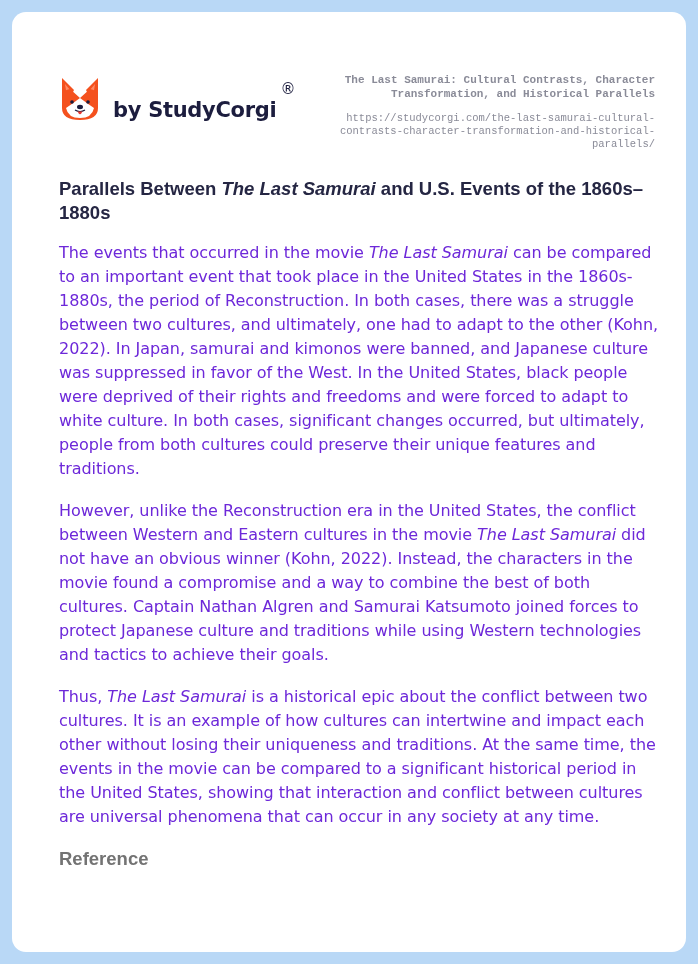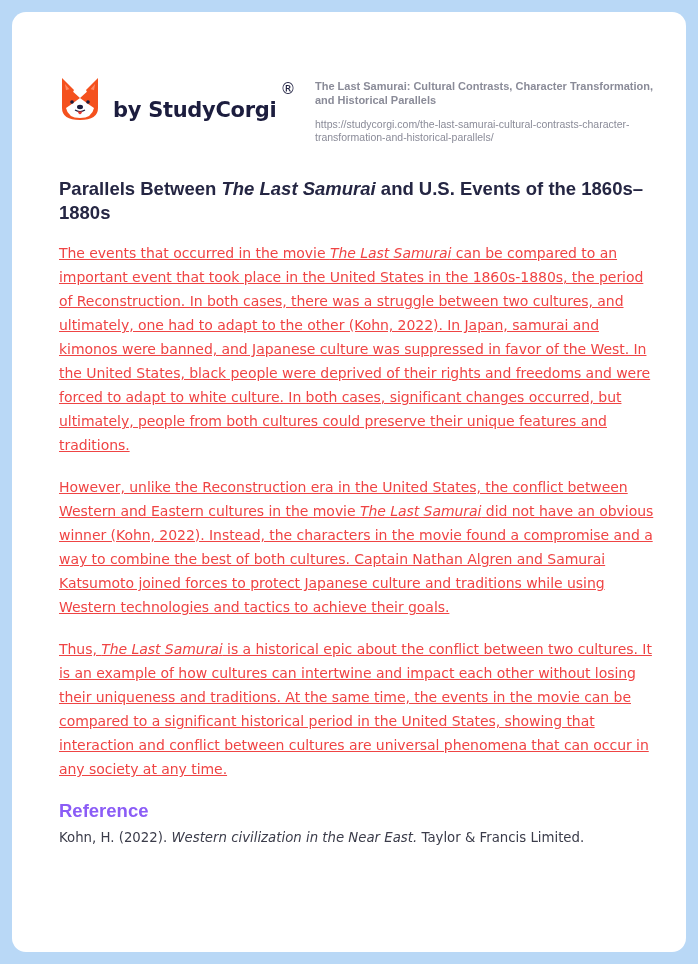--- a/index.html
+++ b/index.html
@@ -49,23 +49,24 @@
       font-family: "DejaVu Sans", sans-serif;
       font-size: 15px;
       color: #1c1d3e;
       position: relative;
       top: -10px;
       margin-left: 4px;
     }
     .meta {
       position: absolute;
       right: 31px;
-      top: 67px;
+      top: 61px;
       width: 340px;
-      font-family: Liberation Sans, sans-serif;
+      text-align: right;
+      font-family: Liberation Mono, monospace;
     }
     .meta-title {
       font-size: 11px;
       font-weight: bold;
       color: #8a8b98;
       line-height: 14px;
     }
     .meta-url {
       margin-top: 11px;
       font-size: 10.5px;
@@ -81,36 +82,35 @@
     }
     h1 {
       font-family: "Liberation Sans", sans-serif;
       font-weight: bold;
       font-size: 18.5px;
       line-height: 24px;
       color: #252643;
       margin-bottom: 16px;
     }
     p {
-      font-size: 14px;
+      font-size: 16px;
       line-height: 24px;
-      color: #ef4444;
+      color: #6d28d9;
       margin-bottom: 18px;
       letter-spacing: -0.05px;
-      text-decoration: underline;
     }
     p em { font-style: italic; }
     h2 {
       font-family: "Liberation Sans", sans-serif;
       font-weight: bold;
       font-size: 18.5px;
       line-height: 24px;
-      color: #8b5cf6;
+      color: #737373;
       margin-top: 10px;
-      margin-bottom: 3px;
+      margin-bottom: 12px;
     }
     .ref {
       font-size: 13.3px;
       line-height: 24px;
       color: #3b3c4a;
     }
   </style>
 </head>
 <body>
 
@@ -152,15 +152,14 @@
     <h1><span>Parallels Between </span><em>The Last Samurai</em><span> and U.S. Events of the 1860s–1880s</span></h1>
 
     <p><span>The events that occurred in the movie </span><em>The Last Samurai</em><span> can be compared to an important event that took place in the United States in the 1860s-1880s, the period of Reconstruction. In both cases, there was a struggle between two cultures, and ultimately, one had to adapt to the other (Kohn, 2022). In Japan, samurai and kimonos were banned, and Japanese culture was suppressed in favor of the West. In the United States, black people were deprived of their rights and freedoms and were forced to adapt to white culture. In both cases, significant changes occurred, but ultimately, people from both cultures could preserve their unique features and traditions.</span></p>
 
     <p><span>However, unlike the Reconstruction era in the United States, the conflict between Western and Eastern cultures in the movie </span><em>The Last Samurai</em><span> did not have an obvious winner (Kohn, 2022). Instead, the characters in the movie found a compromise and a way to combine the best of both cultures. Captain Nathan Algren and Samurai Katsumoto joined forces to protect Japanese culture and traditions while using Western technologies and tactics to achieve their goals.</span></p>
 
     <p><span>Thus, </span><em>The Last Samurai</em><span> is a historical epic about the conflict between two cultures. It is an example of how cultures can intertwine and impact each other without losing their uniqueness and traditions. At the same time, the events in the movie can be compared to a significant historical period in the United States, showing that interaction and conflict between cultures are universal phenomena that can occur in any society at any time.</span></p>
 
     <h2>Reference</h2>
 
-    <div class="ref"><span>Kohn, H. (2022). </span><em>Western civilization in the Near East.</em><span> Taylor &amp; Francis Limited.</span></div>
   </div>
 </div>
 
 </body></html>

